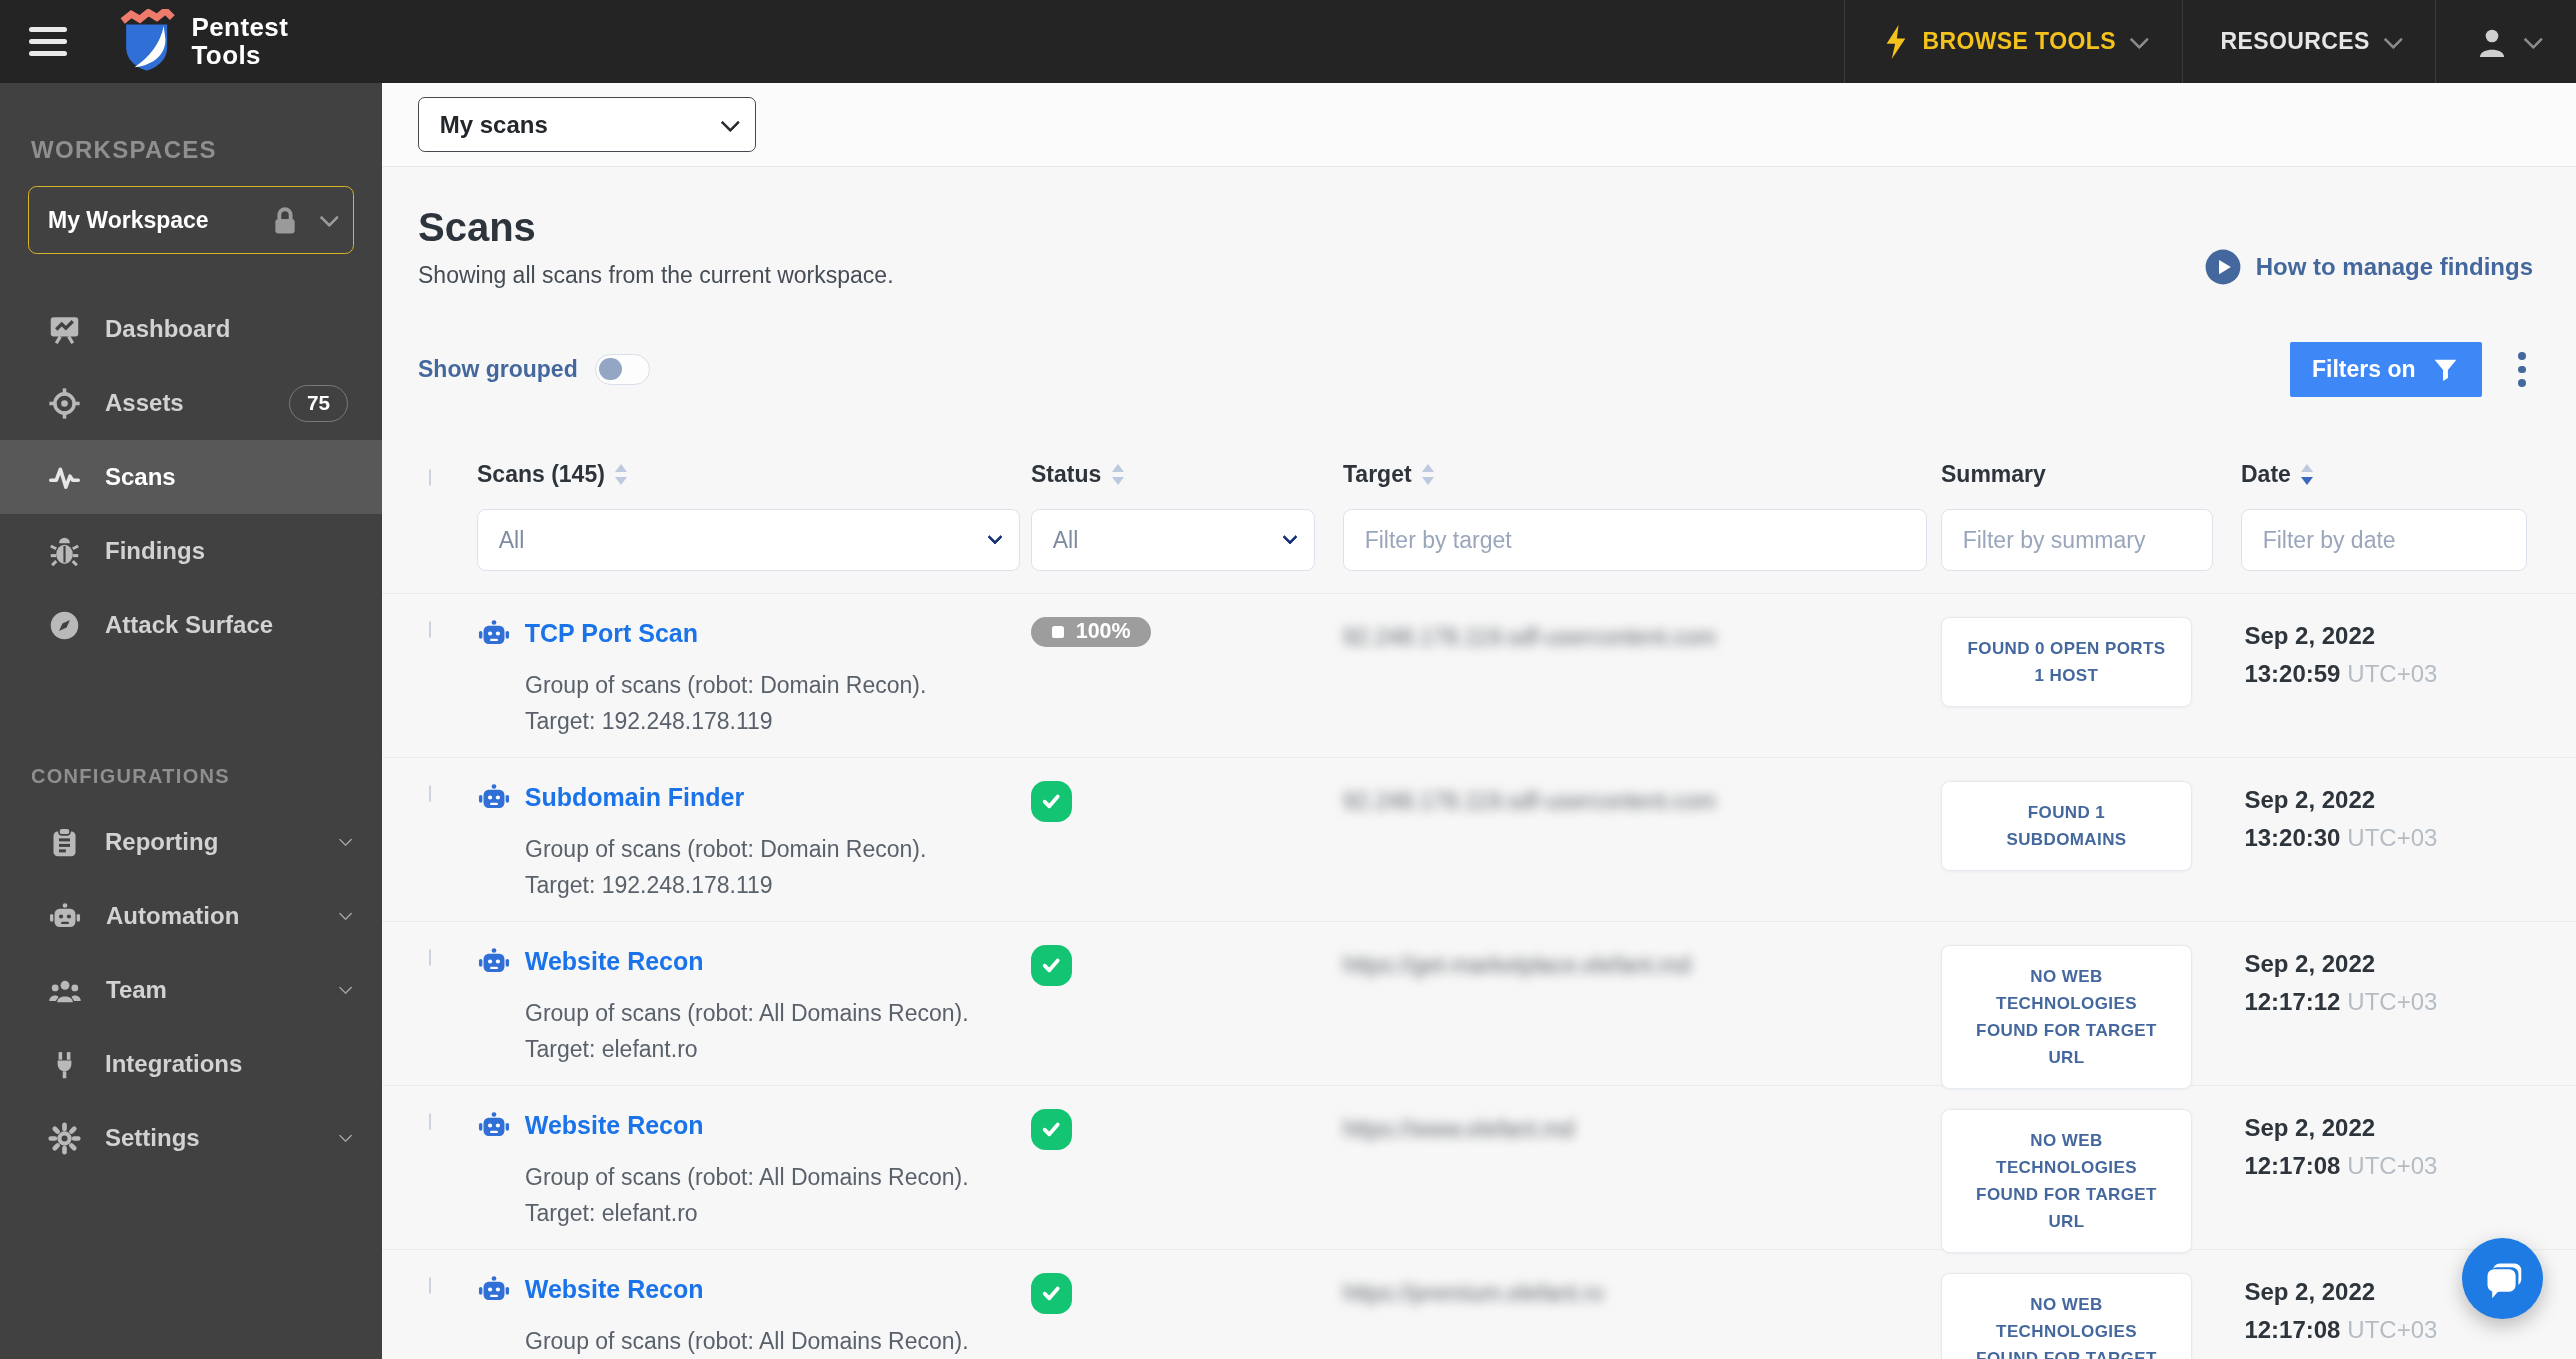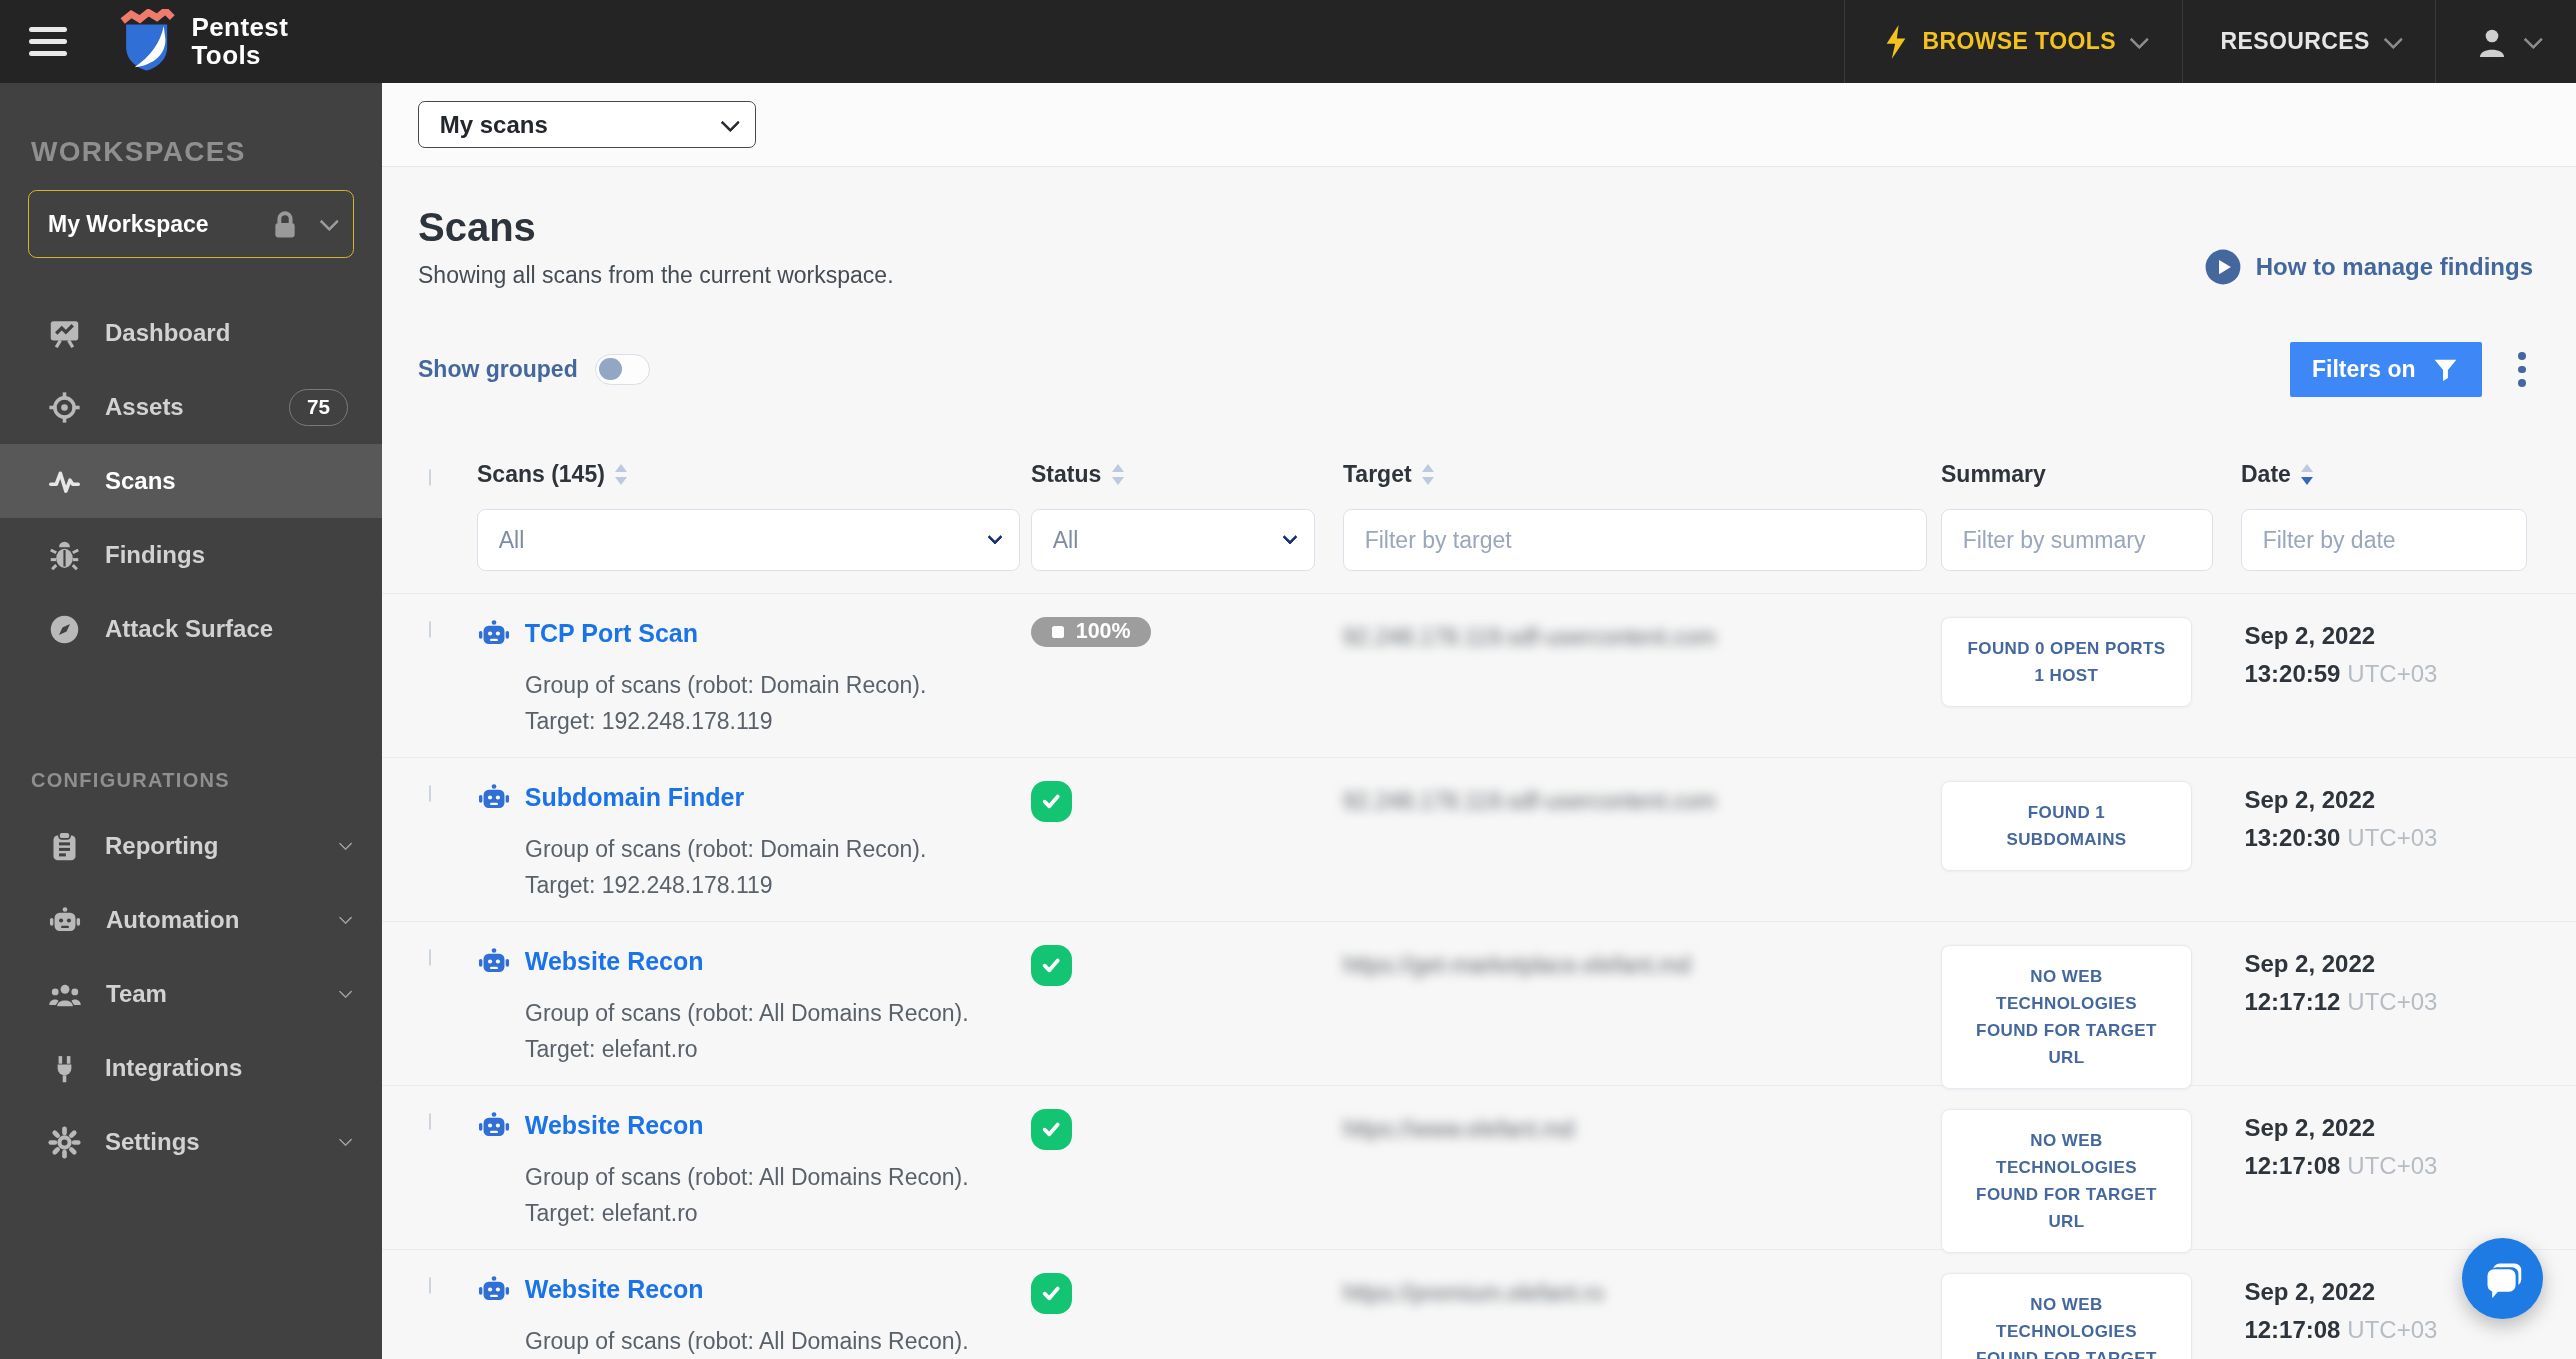--- a/index.html
+++ b/index.html
@@ -19,42 +19,42 @@
   .top-item { display:flex; align-items:center; gap:13.8px; padding:0 38px; border-left:0.9px solid #3a3a3a;
               cursor:pointer; }
   .top-item .lbl { font-size:23px; font-weight:bold; letter-spacing:0.4px; color:#e6e6e6; }
   .top-item .lbl.yellow { color:#f3c21c; }
   .chev { width:13.8px; height:13.8px; border-right:3.4px solid #8a8a8a; border-bottom:3.4px solid #8a8a8a;
           transform:rotate(45deg) translateY(-3.4px); border-radius:1.7px; }
   .chev.small { width:10.3px; height:10.3px; border-width:2.6px; }
 
   
   .sidebar { position:absolute; top:83px; left:0; width:382px; bottom:0; background:#414141; }
-  .ws-label { margin:53px 0 0 31px; font-size:28px; font-weight:bold; letter-spacing:1.3px; color:#8f8f8f; }
+  .ws-label { margin:53px 0 0 31px; font-size:24px; font-weight:bold; letter-spacing:1.3px; color:#8f8f8f; }
   .ws-box { margin:22.4px 28px 0 28px; height:68px; border:1.7px solid #d9b529; border-radius:8.6px;
             display:flex; align-items:center; padding:0 19px; cursor:pointer; }
   .ws-box .ws-name { color:#fff; font-size:23px; font-weight:bold; flex:1; }
   .ws-box .chev { border-color:#9a9a9a; }
   .nav { margin-top:38px; }
   .nav-item { height:74px; display:flex; align-items:center; padding:0 34px 0 48px; gap:24px;
               cursor:pointer; color:#d2d2d2; }
   .nav-item.active { background:#585858; color:#ffffff; }
   .nav-item .nlabel { font-size:24px; font-weight:bold; flex:1; }
   .nav-item svg { flex:0 0 auto; }
   .pill-badge { border:0.9px solid #7a7a7a; border-radius:860px; color:#fff; font-size:20.7px;
                 font-weight:bold; padding:5.2px 17px; }
   .cfg-label { margin:103px 0 0 31px; font-size:20px; font-weight:bold; letter-spacing:1.3px; color:#8f8f8f; }
   .nav.cfg { margin-top:17px; }
   .nav-item .chev { border-color:#9a9a9a; }
 
   
   .main { position:absolute; top:83px; left:382px; right:0; bottom:0; background:#f7f7f7; overflow:hidden; }
   .strip { height:84px; background:#fbfbfb; border-bottom:1.7px solid #e7e7e7;
            display:flex; align-items:center; padding-left:36px; }
-  .scope-select { width:338px; height:47px; background:#fff; border:1.7px solid #43484e; border-radius:6.9px;
+  .scope-select { width:338px; height:55px; background:#fff; border:1.7px solid #43484e; border-radius:6.9px;
                   display:flex; align-items:center; padding:0 20.7px; cursor:pointer; }
   .scope-select .val { font-size:24px; font-weight:bold; color:#23272c; flex:1; }
   .scope-select .chev { border-color:#2b2f34; }
 
   .page-head { display:flex; justify-content:space-between; align-items:flex-end;
                padding:38px 43px 0 36px; }
   .page-title { font-size:40px; font-weight:bold; color:#2e343b; }
   .page-sub { margin-top:12px; font-size:23px; color:#454c54; }
   .help-link { display:flex; align-items:center; gap:13.8px; color:#44689d; font-size:24px;
                font-weight:bold; cursor:pointer; padding-bottom:3.4px; }

